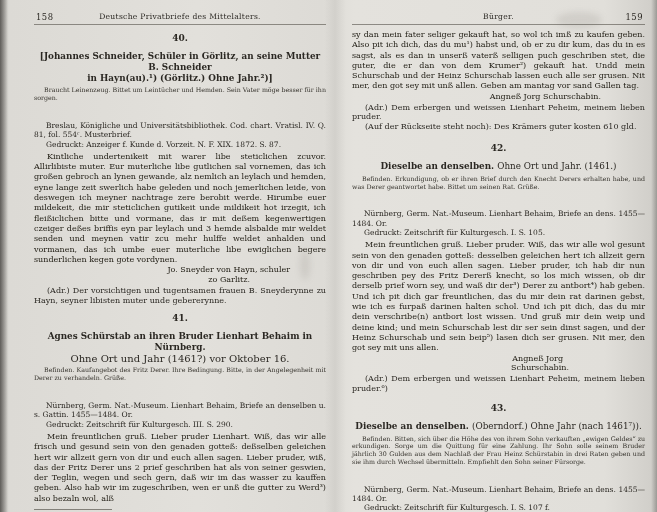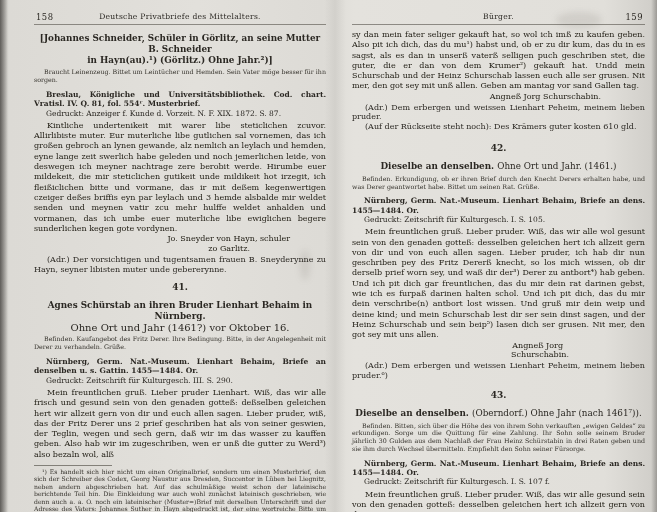--- a/index.html
+++ b/index.html
@@ -27,21 +27,21 @@
   .pg-title{display:block;text-align:center;letter-spacing:.3px;}
   .head-rule{border-top:1px solid rgba(70,66,58,.55);margin-top:2px;height:0;}
 
   .sec-num{text-align:center;font-weight:bold;font-size:9px;margin-top:8px;margin-bottom:3px;}
   .sec-head{text-align:center;font-weight:bold;font-size:8.8px;line-height:10.8px;margin-top:8px;}
   .sec-subhead{text-align:center;font-size:10px;line-height:9.5px;margin-top:1px;}
   .hb{font-weight:bold;}
   .hr{font-weight:normal;}
 
   .regest{font-size:6.3px;line-height:7.8px;text-align:justify;text-indent:10px;margin-top:3px;color:#33302a;}
-  .source{font-size:7.5px;line-height:9.3px;text-align:justify;text-indent:12px;margin-top:6px;font-weight:bold;}
+  .source{font-size:7.5px;line-height:9.3px;text-align:justify;text-indent:12px;margin-top:19px;}
   .printed{font-size:7.5px;line-height:9.3px;text-indent:12px;}
 
   .letter{font-size:8px;line-height:10.3px;text-align:justify;text-indent:13px;margin-top:3px;color:#242118;}
   .letter.cont{text-indent:0;margin-top:5px;}
   .sig{font-size:8px;line-height:9.8px;text-align:right;color:#242118;}
   .addr{font-size:8px;line-height:9.8px;text-align:justify;text-indent:13px;margin-top:1px;}
   .verso{font-size:8px;line-height:9.8px;text-indent:13px;}
 
   .fnrule{width:78px;border-top:1px solid rgba(70,66,58,.6);margin:5px 0 2px 0;height:0;}
   .footnotes{font-size:6.1px;line-height:7.5px;text-align:justify;text-indent:8px;color:#33302a;}
@@ -56,20 +56,21 @@
   <div class="smudge" style="left:556px;top:12px;width:46px;height:16px;"></div>
   <div class="smudge" style="left:300px;top:250px;width:10px;height:30px;"></div>
 
   <div class="page page-left">
     <div class="pg-head">
       <span class="pg-num-l">158</span>
       <span class="pg-title">Deutsche Privatbriefe des Mittelalters.</span>
     </div>
     <div class="head-rule"></div>
 
+    <div class="sec-num">40.</div>
     <div class="sec-head">
       <div>[Johannes Schneider, Schüler in Görlitz, an seine Mutter B. Schneider</div>
       <div>in Hayn(au).¹)   (Görlitz.)   Ohne Jahr.²)]</div>
     </div>
     <div class="regest">Braucht Leinenzeug. Bittet um Leintücher und Hemden. Sein Vater möge besser für ihn sorgen.</div>
     <div class="source">Breslau, Königliche und Universitätsbibliothek.  Cod. chart. Vratisl. IV.  Q. 81, fol. 554ʳ.  Musterbrief.</div>
     <div class="printed">Gedruckt: Anzeiger f. Kunde d. Vorzeit.  N. F. XIX.  1872.  S. 87.</div>
     <div class="letter">Kintliche undertenikeit mit warer libe steticlichen zcuvor. Allirlibiste muter. Eur muterliche libe gutlichen sal vornemen, das ich großen gebroch an lynen gewande, alz nemlich an leylach und hemden, eyne lange zeit swerlich habe geleden und noch jemerlichen leide, von deswegen ich meyner nachtrage zere berobit werde. Hirumbe euer mildekeit, die mir steticlichen gutikeit unde mildikeit hot irzegit, ich fleißiclichen bitte und vormane, das ir mit deßem kegenwertigen czeiger deßes briffis eyn par leylach und 3 hemde alsbalde mir weldet senden und meynen vatir zcu mehr hulffe weldet anhalden und vormanen, das ich umbe euer muterliche libe ewiglichen begere sunderlichen kegen gote vordynen.</div>
     <div class="sig" style="padding-right:36px;">Jo. Sneyder von Hayn, schuler</div>
     <div class="sig" style="padding-right:76px;">zo Garlitz.</div>

